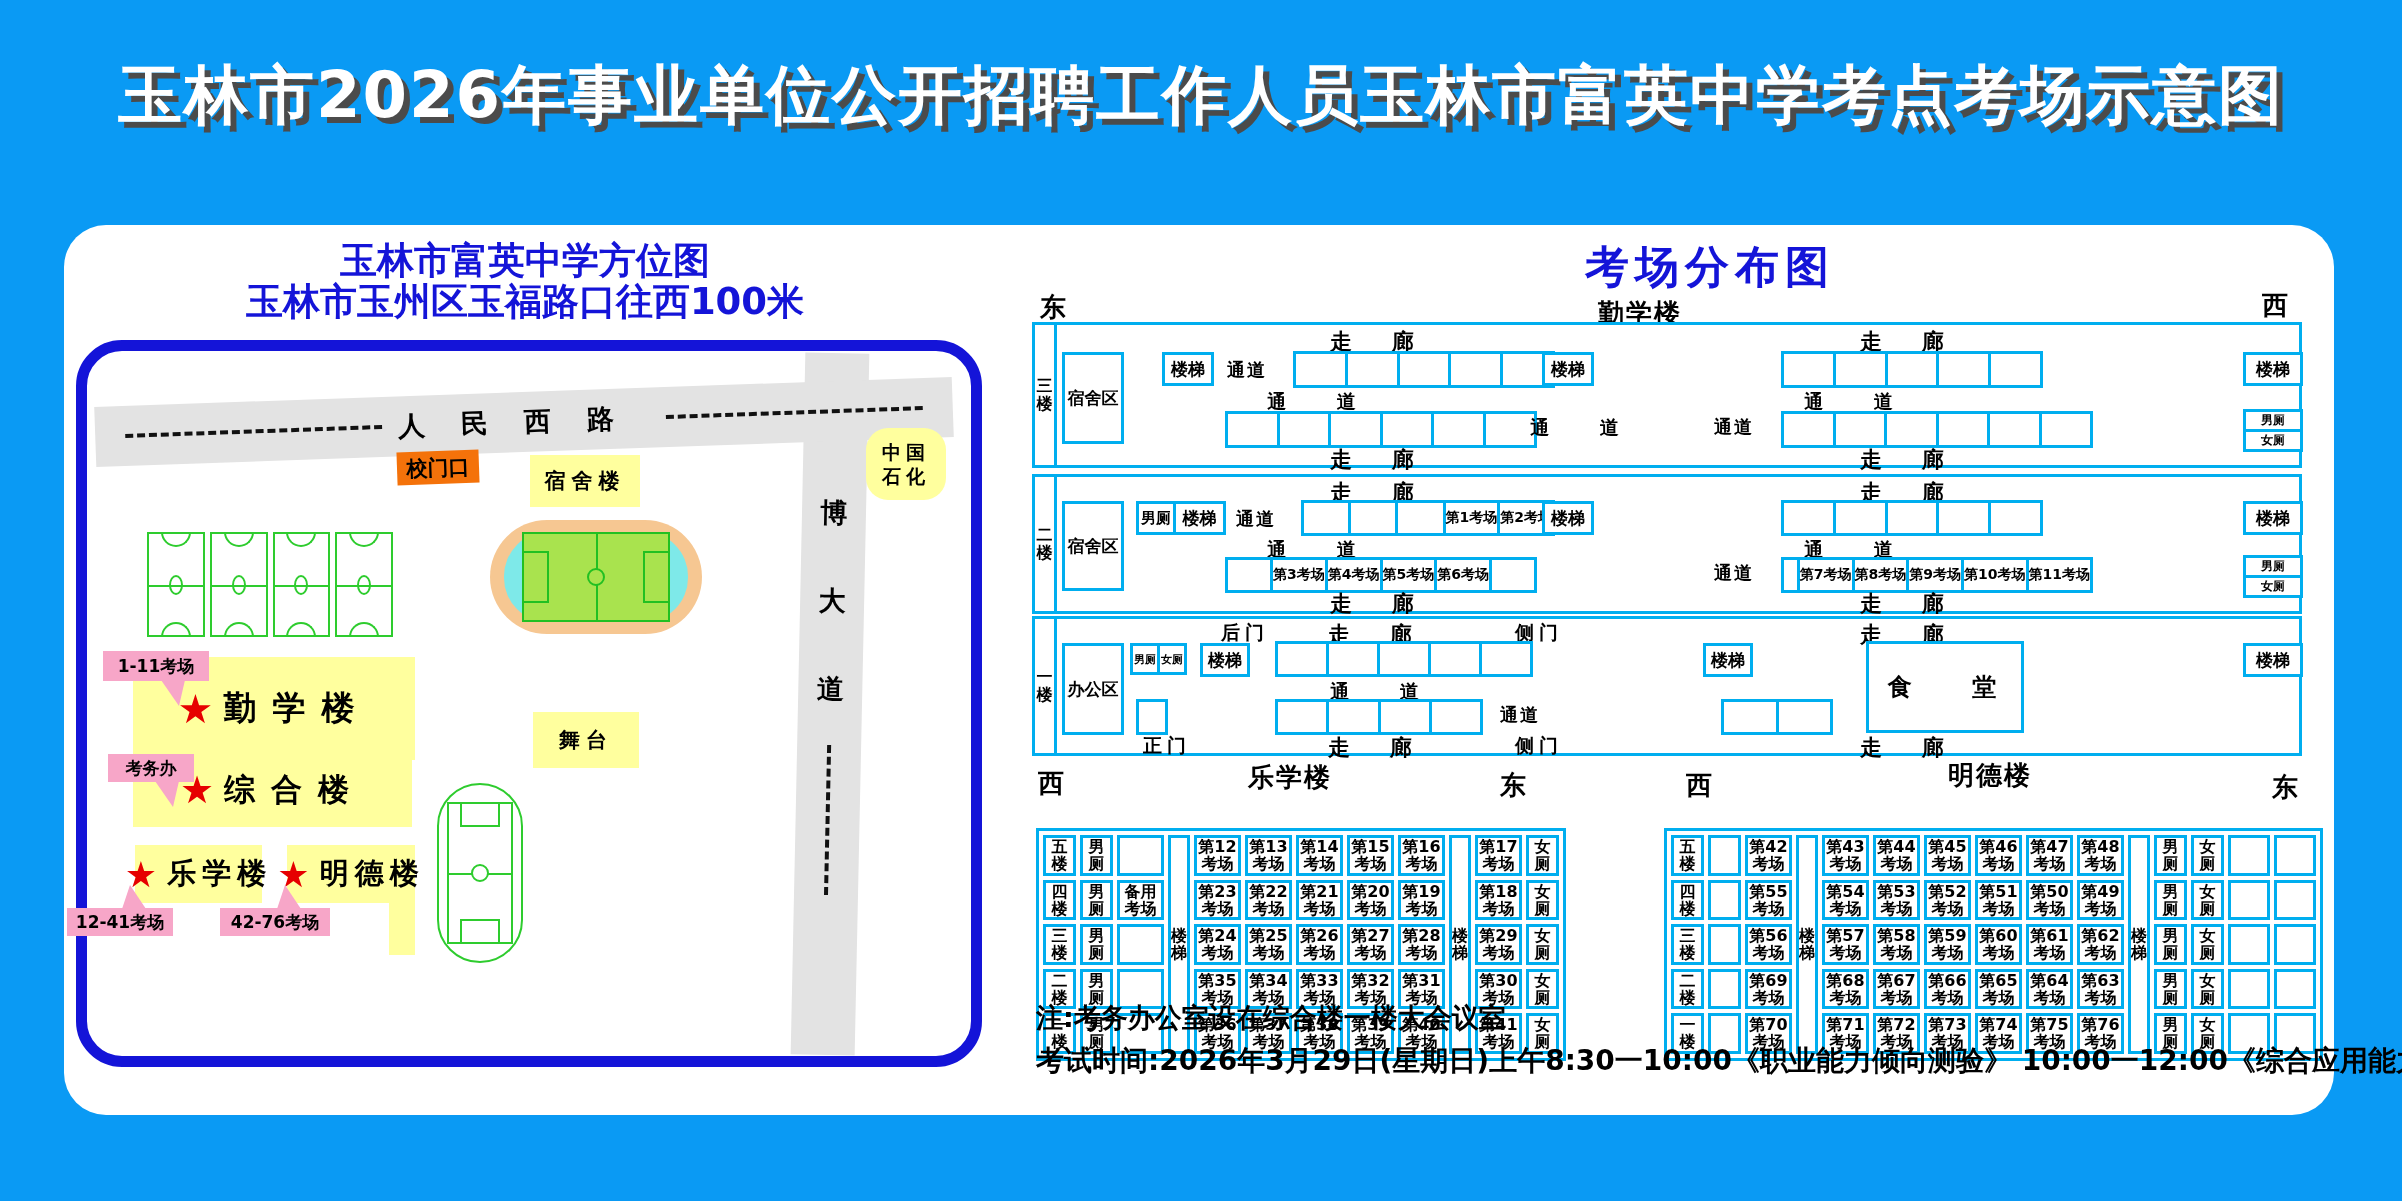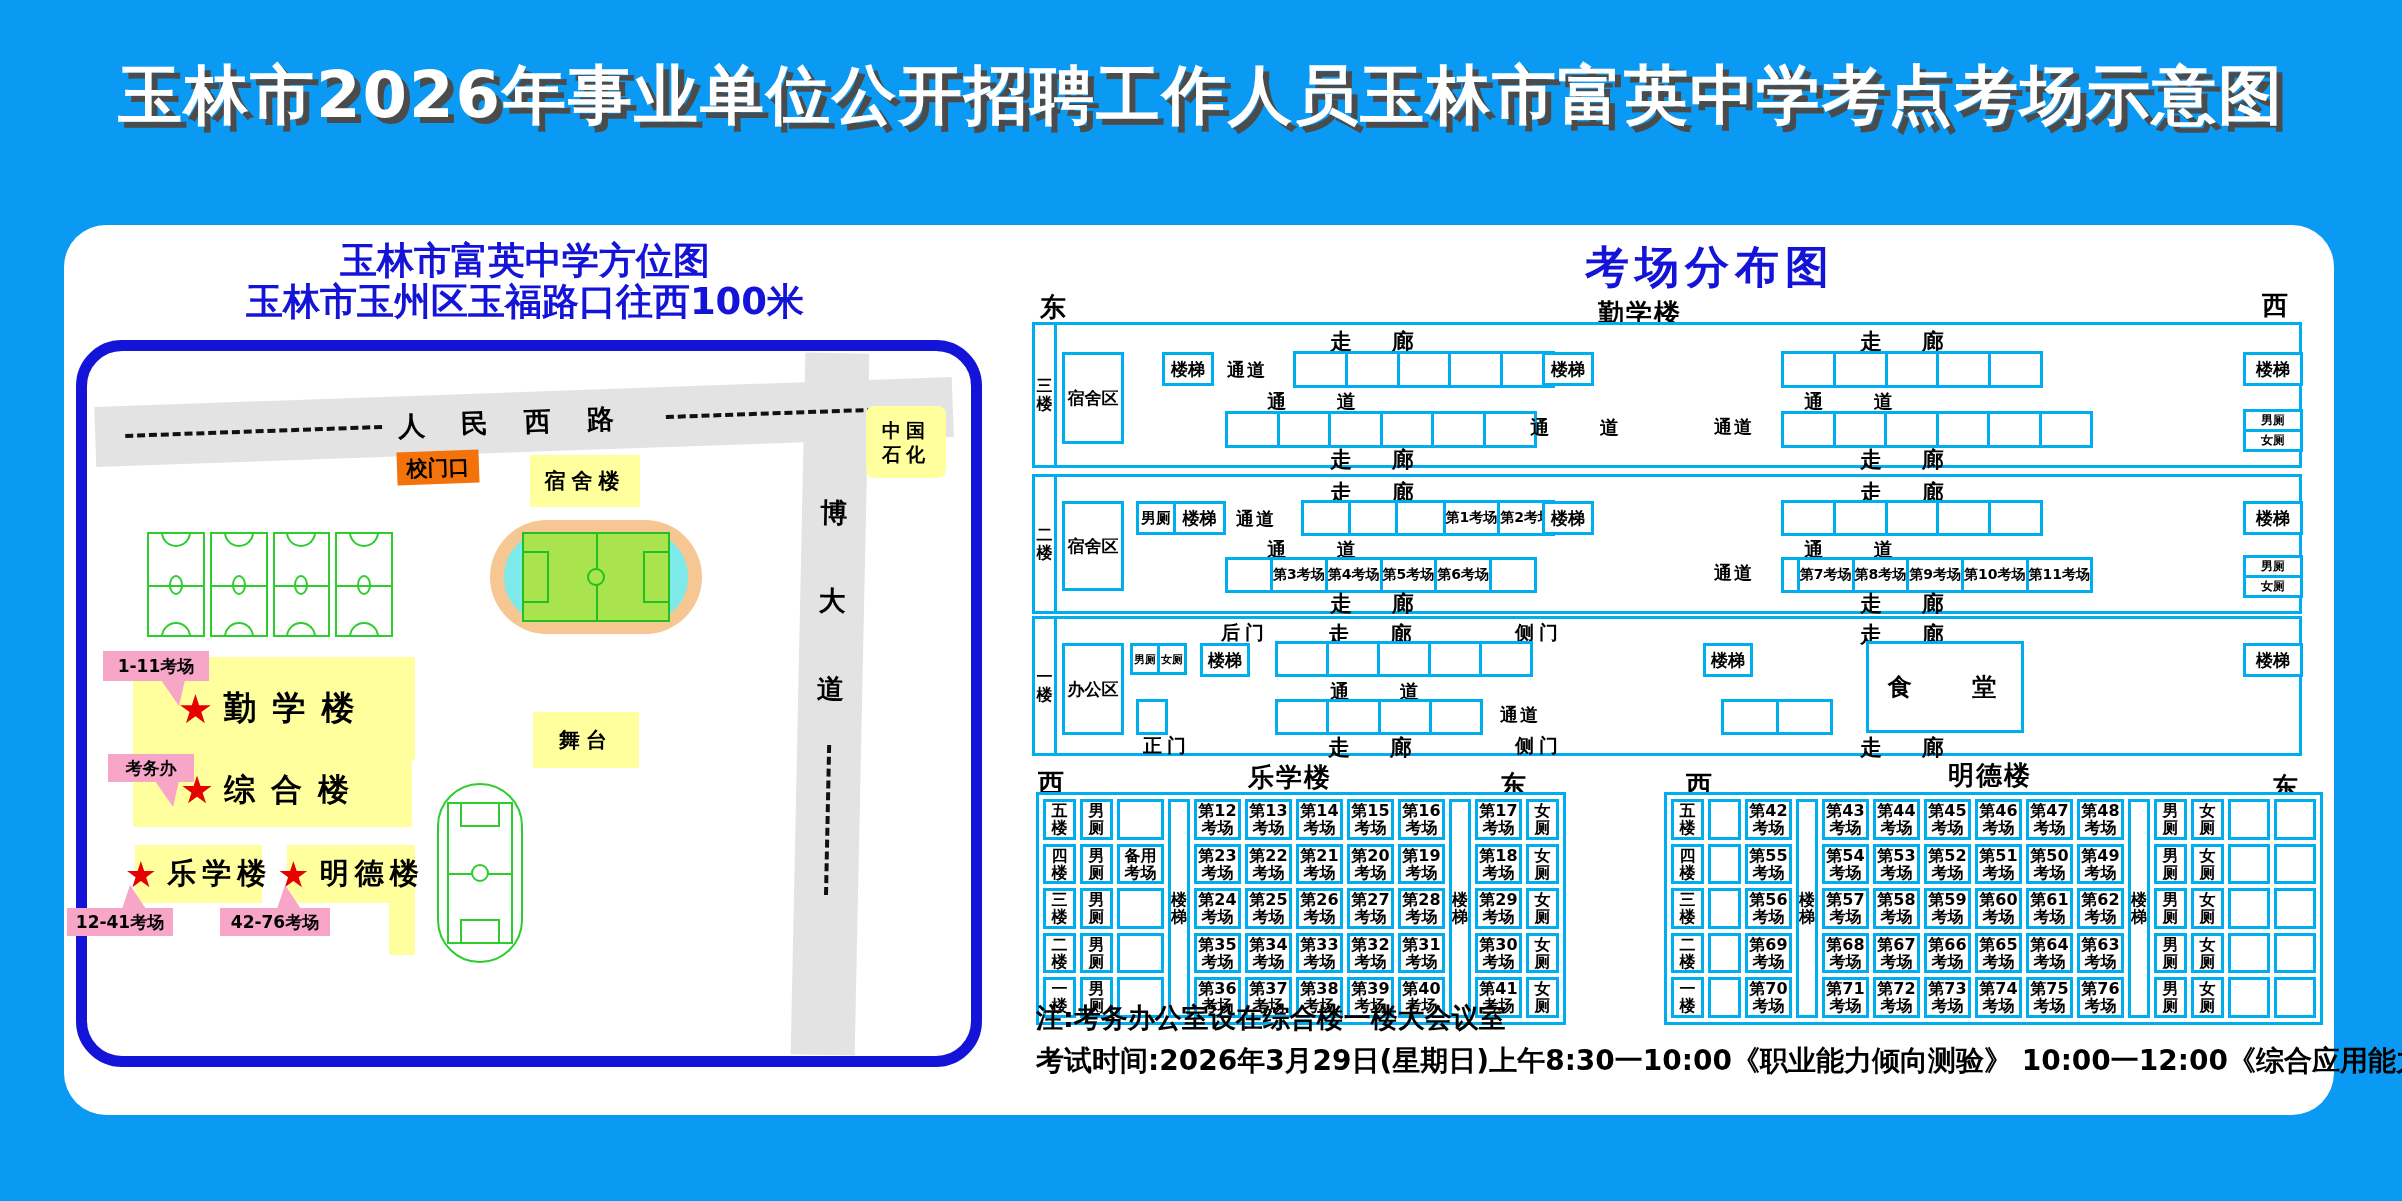--- a/index.html
+++ b/index.html
@@ -24,21 +24,21 @@
   .dash{flex:1;border-top:4px dashed #111;height:0;margin:0 16px;}
   .roadh .nm{font-size:27px;font-weight:bold;letter-spacing:36px;white-space:nowrap;}
   .roadv{left:711px;top:2px;width:64px;height:702px;background:var(--road);transform:rotate(1.2deg);
     display:flex;flex-direction:column;align-items:center;padding-top:28px;}
   .roadv .nm{font-size:27px;font-weight:bold;white-space:pre-line;line-height:88px;text-align:center;}
   .vdash{border-left:4px dashed #111;width:0;height:150px;margin-top:12px;}
   .gatebox{left:310px;top:100px;width:82px;height:33px;background:var(--org);transform:rotate(-2deg);
     display:flex;align-items:center;justify-content:center;font-size:21px;font-weight:bold;}
   .yelbox{background:var(--yel);display:flex;align-items:center;justify-content:center;
     font-weight:bold;font-size:21px;letter-spacing:6px;}
-  .sinopec{left:779px;top:55px;width:80px;height:72px;background:var(--yel);border-radius:8px;
+  .sinopec{left:779px;top:77px;width:80px;height:72px;background:var(--yel);border-radius:22px;
     display:flex;align-items:center;justify-content:center;font-size:19px;font-weight:bold;
     letter-spacing:5px;word-break:break-all;line-height:24px;width:80px;text-align:center;padding:0 8px;}
   .courts{left:60px;top:181px;width:246px;height:105px;display:flex;gap:5px;}
   .court{flex:1;position:relative;border:2px solid var(--grn);background:#fff;}
   .court i{position:absolute;left:50%;transform:translateX(-50%);width:30px;height:15px;
     border:2px solid var(--grn);}
   .court .at{top:-2px;border-top:none;border-radius:0 0 30px 30px;}
   .court .ab{bottom:-2px;border-bottom:none;border-radius:30px 30px 0 0;}
   .court b{position:absolute;top:50%;left:0;right:0;border-top:2px solid var(--grn);}
   .court u{position:absolute;top:50%;left:50%;width:14px;height:20px;transform:translate(-50%,-50%);
@@ -95,21 +95,21 @@
     align-items:center;justify-content:center;font-size:14px;font-weight:bold;white-space:nowrap;}
   .cg>div:first-child{margin-left:0;}
   .wc2{display:flex;flex-direction:column;}
   .wc2>div{flex:1;border:3px solid var(--cy);margin-top:-3px;background:#fff;display:flex;
     align-items:center;justify-content:center;font-size:12px;font-weight:bold;}
   .wc2>div:first-child{margin-top:0;}
   .canteen{letter-spacing:26px;font-size:24px;padding-left:20px;}
 
   
   table.ftab{border-collapse:separate;border-spacing:4px;border:3px solid var(--cy);background:#fff;
-    table-layout:fixed;}
+    table-layout:fixed;margin-top:36px;}
   table.ftab td{border:3px solid var(--cy);text-align:center;vertical-align:middle;font-size:16px;
     font-weight:bold;white-space:pre-line;line-height:1.08;height:32px;padding:0;overflow:hidden;}
   td.fc{width:33px;}
   td.rm{width:47px;}
   td.sv{width:21px;line-height:2.1;font-size:17px;}
   td.bk{width:42px;}
   .note{font-weight:bold;color:#000000;white-space:nowrap;}
 </style>
 </head>
 <body>

